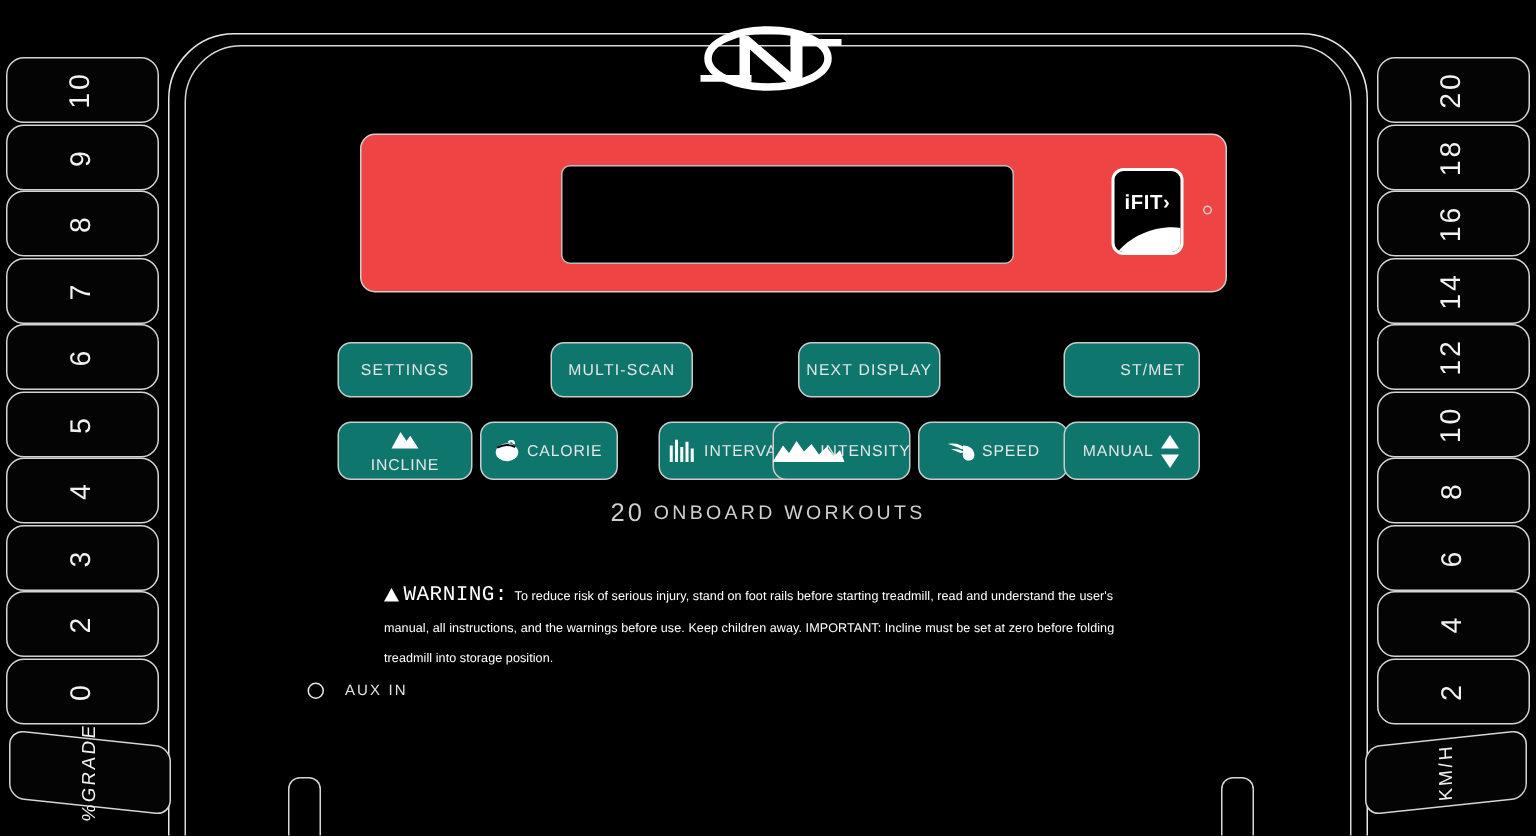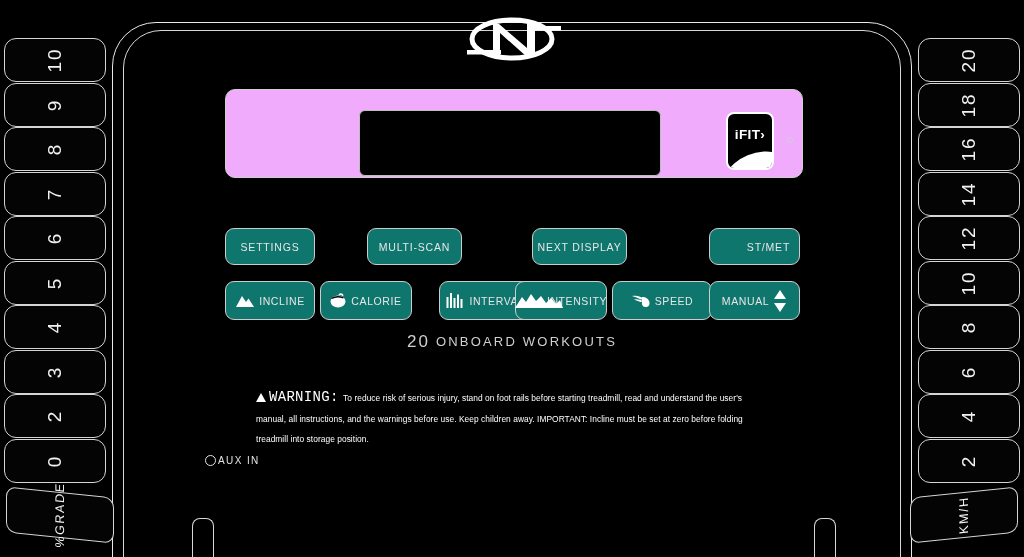--- a/index.html
+++ b/index.html
@@ -18,22 +18,22 @@
     border:1.4px solid #d8d8d8;border-radius:38px 38px 0 0;
     box-sizing:border-box;
   }
 
   
   .logo{position:absolute;left:455px;top:16px;width:115px;height:48px;}
   .logo svg{display:block;}
 
   
   .display-bezel{
-    position:absolute;left:225px;top:89px;width:578px;height:89px;
-    border:1.6px solid #cfcfcf;border-radius:10px;box-sizing:border-box;background:#f0abfc;
+    position:absolute;left:240px;top:89px;width:578px;height:106px;
+    border:1.6px solid #cfcfcf;border-radius:10px;box-sizing:border-box;background:#ef4444;
   }
   .lcd{
     position:absolute;left:133px;top:20px;width:302px;height:66px;
     border:1.4px solid #bdbdbd;border-radius:6px;box-sizing:border-box;background:#000;
   }
   .ifit-badge{
     position:absolute;right:28px;top:22px;width:48px;height:58px;
     border:2px solid #fff;border-radius:8px;box-sizing:border-box;
     overflow:hidden;background:#000;
   }
@@ -77,21 +77,21 @@
   .warning{
     position:absolute;left:256px;top:386px;width:512px;color:#fff;line-height:1.28;
   }
   .warn-tri{display:inline-block;width:0;height:0;border-left:5px solid transparent;
     border-right:5px solid transparent;border-bottom:9px solid #fff;
     vertical-align:-1px;margin-right:3px;position:relative;}
   .warn-head{font-size:14px;letter-spacing:.3px;font-family:Liberation Mono, monospace;}
   .warn-body{font-size:8.4px;letter-spacing:.05px;}
 
   
-  .aux{position:absolute;left:205px;top:455px;display:flex;align-items:flex-end;gap:2px;}
+  .aux{position:absolute;left:205px;top:455px;display:flex;align-items:flex-end;gap:14px;}
   .aux-jack{width:11px;height:11px;border-radius:50%;border:1.5px solid #e6e6e6;box-sizing:border-box;}
   .aux-lbl{font-size:10px;letter-spacing:1.4px;color:#e2e2e2;}
 
   
   .side{position:absolute;top:0;width:120px;height:557px;}
   .side.left{left:0;}
   .side.right{right:0;}
   .skey{
     position:absolute;width:102px;height:44px;box-sizing:border-box;
     border:1.3px solid #d5d5d5;border-radius:12px;background:#040404;
@@ -156,21 +156,21 @@
   <div class="btn" style="left:367px;top:228px;width:95px;height:37px;">
     <span class="lbl">MULTI-SCAN</span>
   </div>
   <div class="btn" style="left:488px;top:228px;width:95px;height:37px;margin-left:44px;">
     <span class="lbl">NEXT DISPLAY</span>
   </div>
   <div class="btn" style="left:709px;top:228px;width:91px;height:37px;padding-left:28px;">
     <span class="lbl">ST/MET</span>
   </div>
 
-  <div class="btn icon-btn" style="left:225px;top:281px;width:90px;height:39px;">
+  <div class="btn icon-btn" style="left:225px;top:281px;width:90px;height:39px;flex-direction:column;">
     <span class="bicon">
       <svg width="20" height="14" viewBox="0 0 20 14">
           <path d="M1 13 L7 2 L11 8 L13.5 4.5 L19 13 Z" fill="#fff"></path>
         </svg>
     </span>
     <span class="lbl">INCLINE</span>
   </div>
 
   <div class="btn icon-btn" style="left:320px;top:281px;width:92px;height:39px;">
     <span class="bicon">

